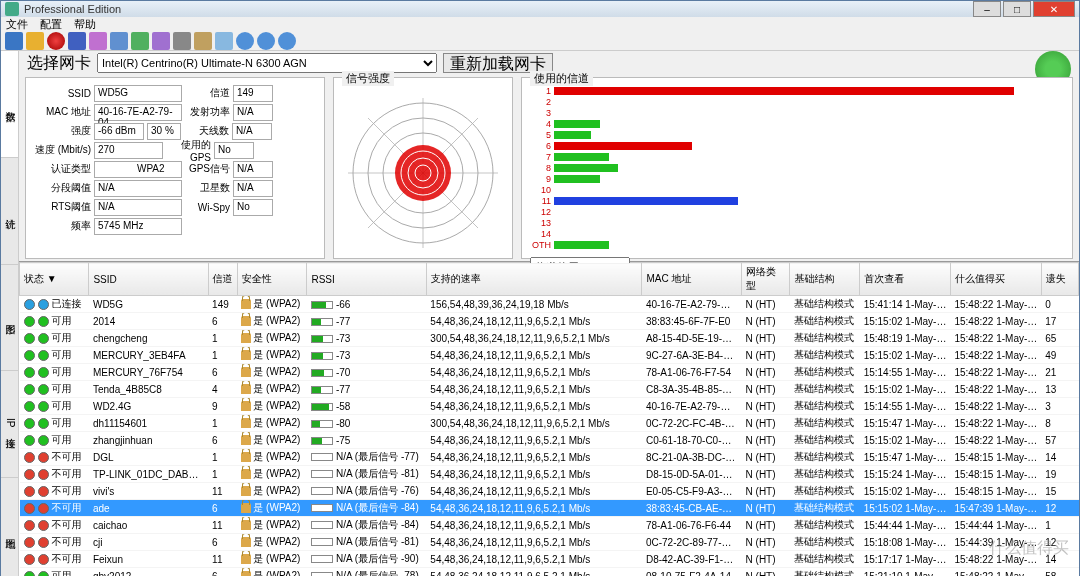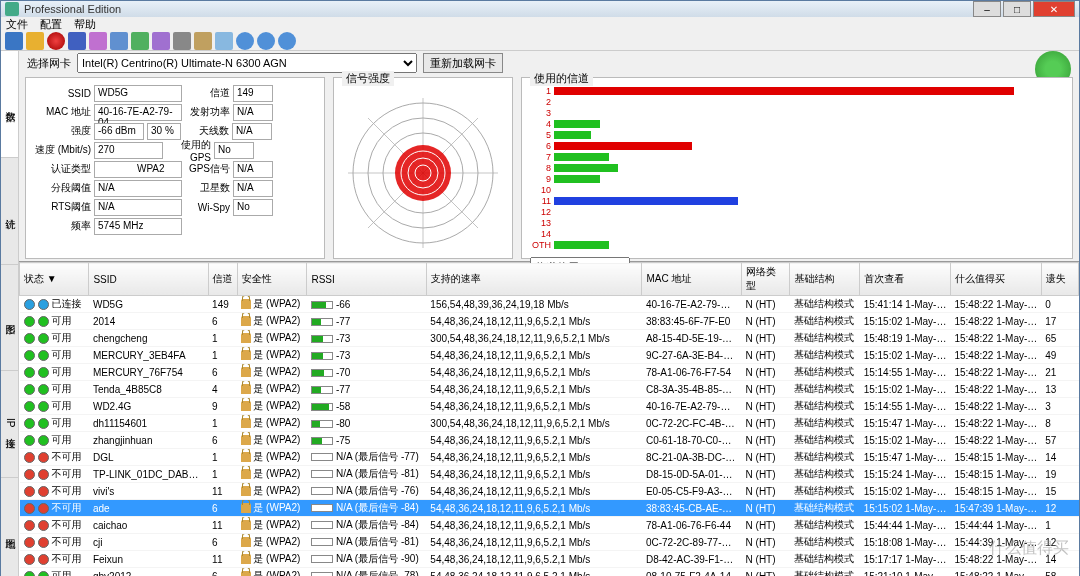--- a/index.html
+++ b/index.html
@@ -13,23 +13,23 @@
 .menubar { height: 20px; background: #f0f0f0; display: flex; align-items: center; padding: 0 5px; gap: 12px; font-size: 11px; }
 .menuitem { cursor: pointer; }
 .toolbar { height: 26px; background: #f0f0f0; border-bottom: 1px solid #ccc; display: flex; align-items: center; padding: 0 4px; gap: 3px; }
 .tbicon { width: 18px; height: 18px; border-radius: 2px; }
 .content { flex: 1; display: flex; }
 .sidetabs { width: 18px; background: #e8e8e8; border-right: 1px solid #ccc; display: flex; flex-direction: column; }
 .sidetab { flex: 1; writing-mode: vertical-rl; text-align: center; font-size: 10px; border-bottom: 1px solid #ccc; padding: 4px 1px; cursor: pointer; }
 .sidetab.active { background: #fff; }
 .main { flex: 1; display: flex; flex-direction: column; position: relative; }
 .adapter-row { height: 24px; display: flex; align-items: center; padding: 4px 8px; gap: 6px; }
-.adapter-label { font-size: 11px; }
+.adapter-label { font-size: 16px; }
 select.adapter { width: 340px; height: 20px; font-size: 11px; }
-.reload-btn { height: 20px; font-size: 11px; padding: 0 6px; background: #e8e8e8; border: 1px solid #888; cursor: pointer; }
+.reload-btn { height: 20px; font-size: 16px; padding: 0 6px; background: #e8e8e8; border: 1px solid #888; cursor: pointer; }
 .wifi-icon { position: absolute; right: 8px; top: 0; width: 36px; height: 36px; background: radial-gradient(circle, #5c5 30%, #393 100%); border-radius: 50%; }
 .panels { display: flex; padding: 2px 6px; gap: 8px; height: 186px; }
 .panel { border: 1px solid #bbb; background: #fff; position: relative; padding-top: 10px; }
 .panel-title { position: absolute; top: -7px; left: 8px; background: #f0f0f0; padding: 0 4px; font-size: 11px; }
 .info-panel { width: 300px; padding: 6px; }
 .info-row { display: flex; height: 18px; align-items: center; margin-bottom: 1px; }
 .info-label { width: 62px; text-align: right; font-size: 10px; padding-right: 3px; }
 .info-val { border: 1px solid #aaa; background: #fff; height: 17px; padding: 1px 3px; font-size: 10px; margin-right: 3px; }
 .radar-panel { width: 180px; display: flex; justify-content: center; align-items: center; }
 .radar { width: 150px; height: 150px; position: relative; }

